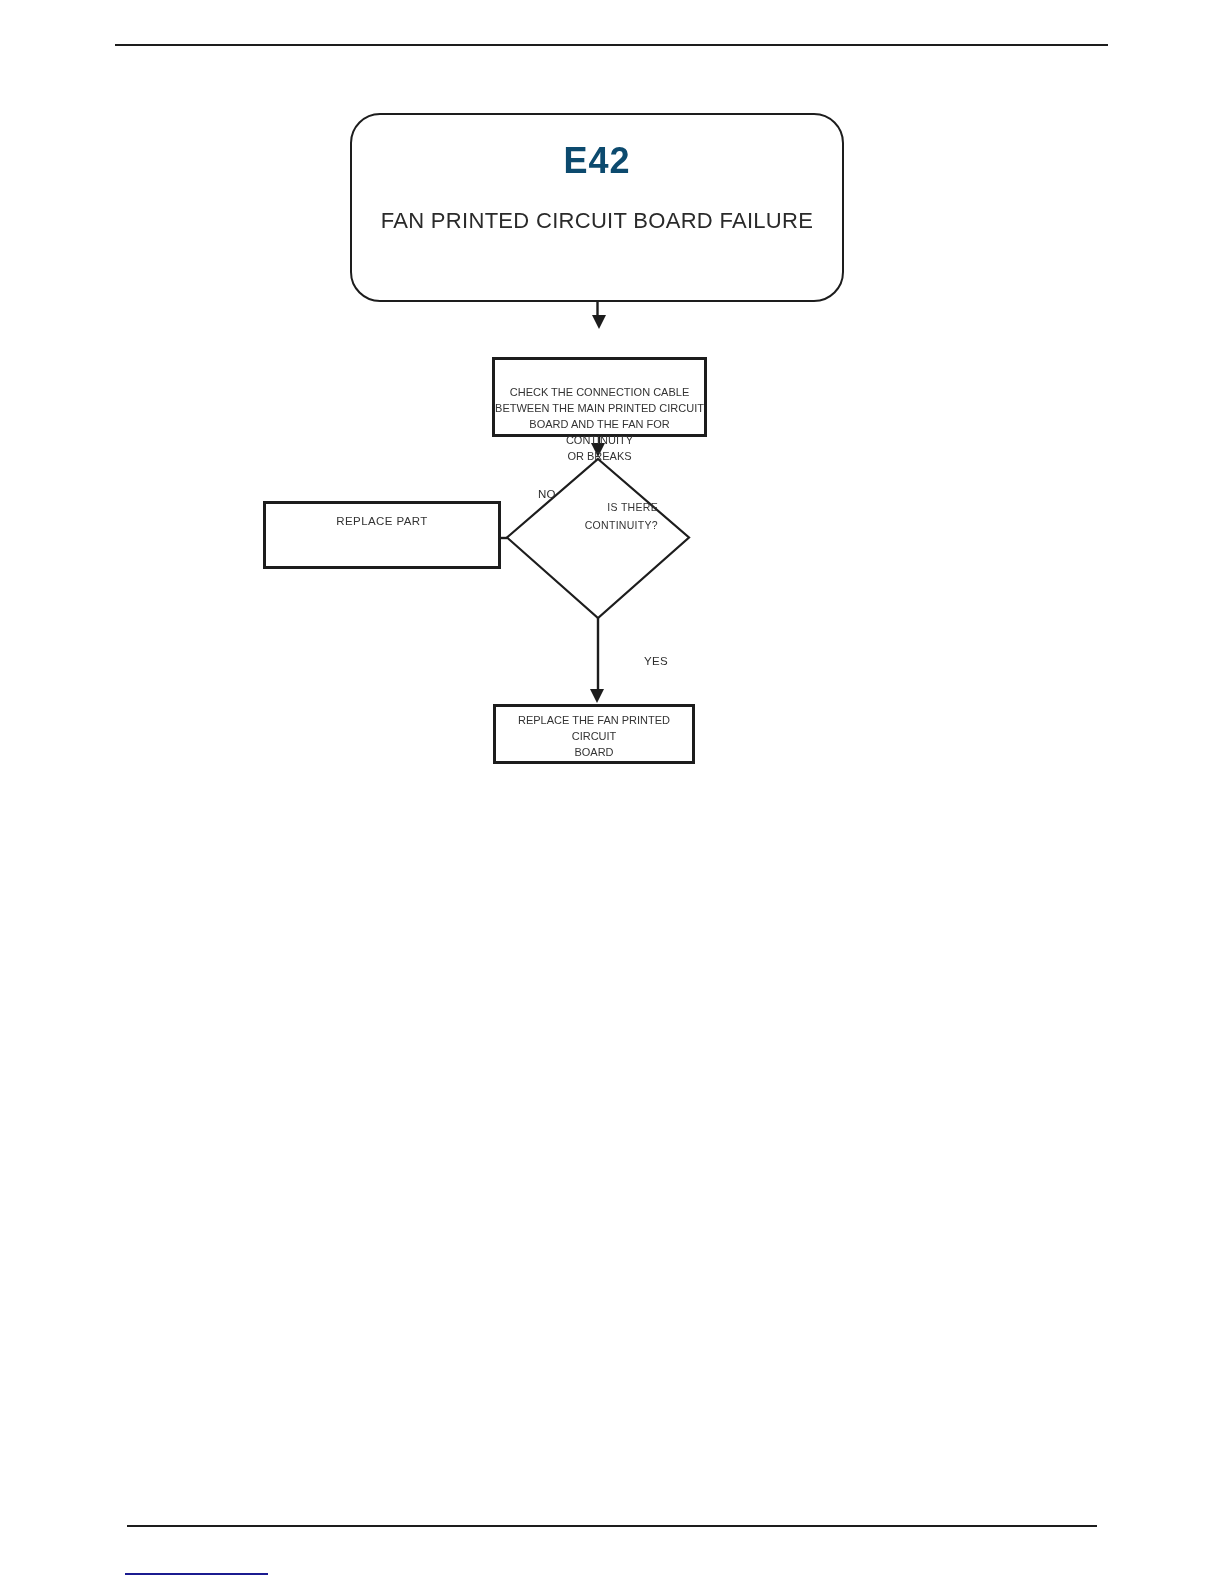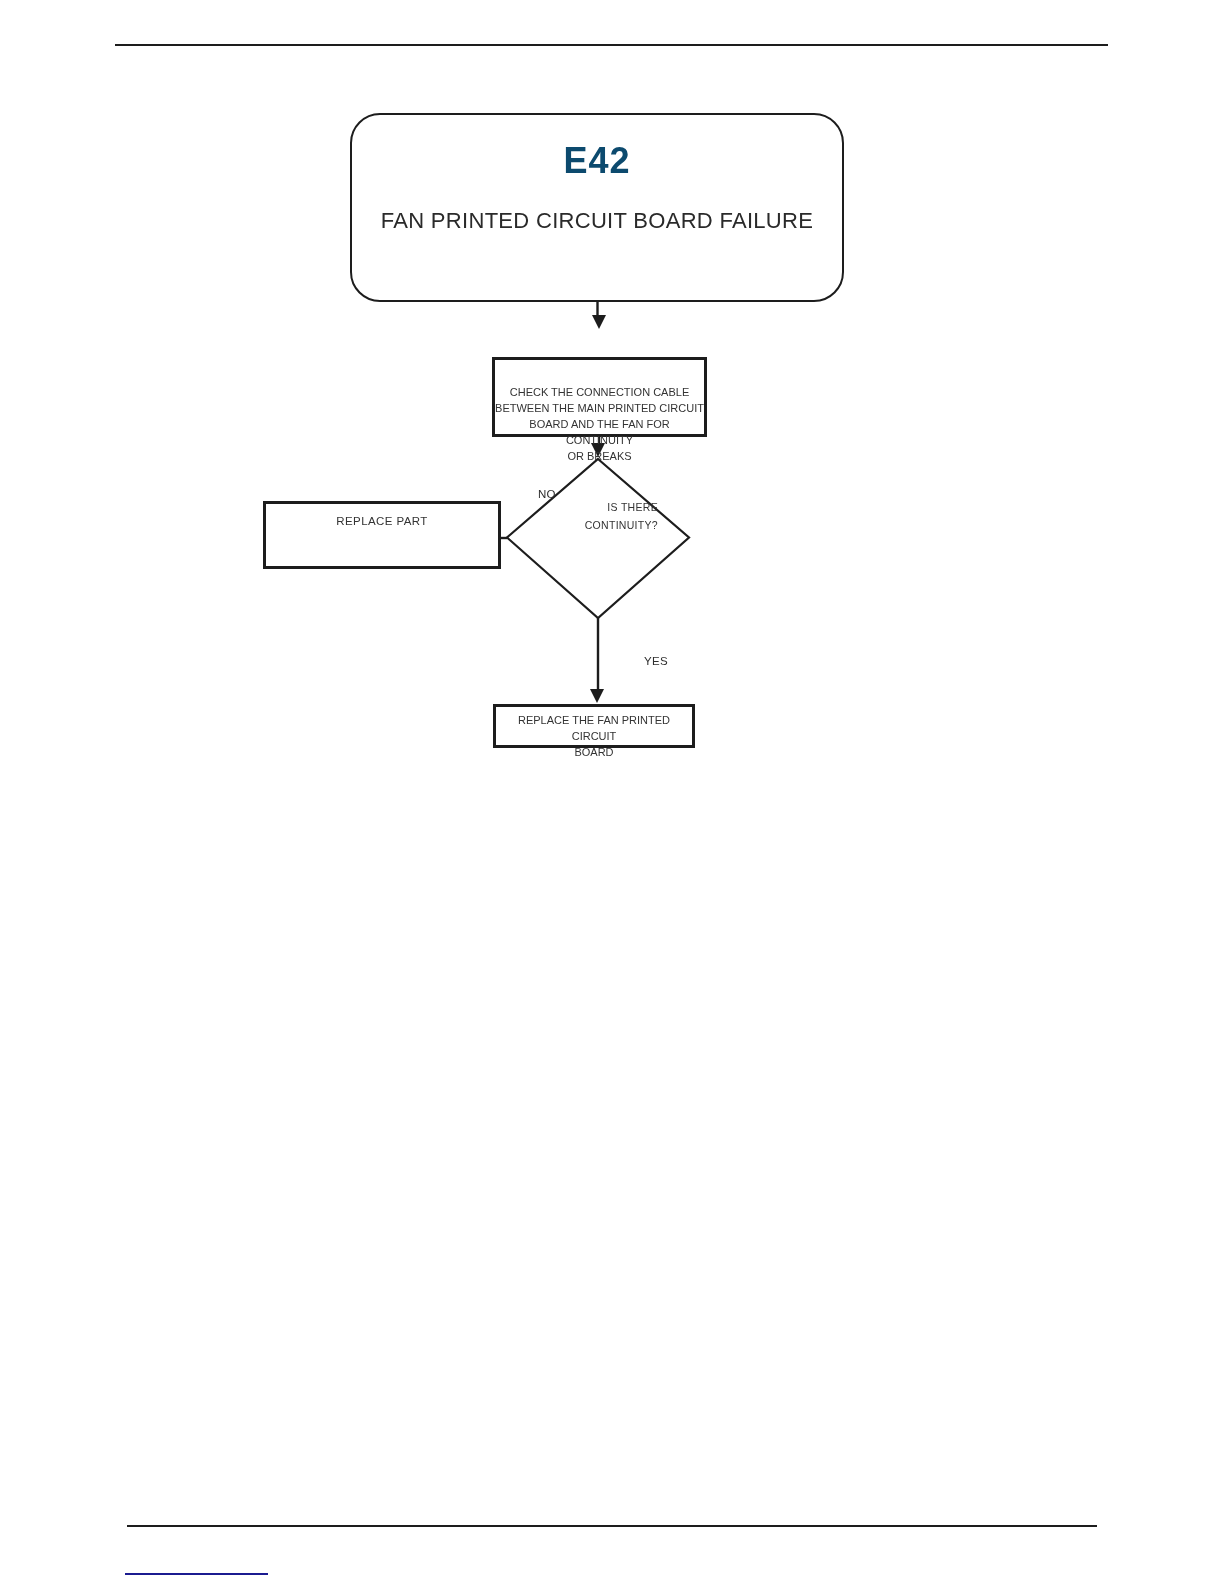--- a/index.html
+++ b/index.html
@@ -34,21 +34,21 @@
   .title-label{margin-top:27px;font-size:22px;letter-spacing:0.3px;color:#2a2a2a;white-space:nowrap;}
   .node-check{
     left:492px;top:329px;width:215px;height:80px;
     font-size:11px;line-height:16px;padding-top:24px;white-space:pre-line;margin-top:28px;
   }
   .node-replace-part{
     left:263px;top:501px;width:238px;height:68px;
     font-size:11.5px;letter-spacing:0.4px;padding-top:11px;
   }
   .node-replace-board{
-    left:493px;top:704px;width:202px;height:44px;
+    left:493px;top:704px;width:202px;height:60px;
     font-size:11px;line-height:16px;padding-top:5px;white-space:pre-line;
   }
   .diamond-label{
     position:absolute;left:538px;top:499px;width:120px;text-align:right;
     font-size:10.5px;line-height:17.5px;letter-spacing:0.3px;white-space:pre-line;
   }
   .edge-label{position:absolute;font-size:11.5px;color:#2e2e2e;letter-spacing:0.3px;}
   .edge-no{left:490px;top:488px;padding-left:48px;}
   .edge-yes{left:636px;top:655px;margin-left:8px;}
   .link-line{position:absolute;left:125px;top:1573px;width:143px;height:2px;background:var(--link-line);cursor:pointer;}

